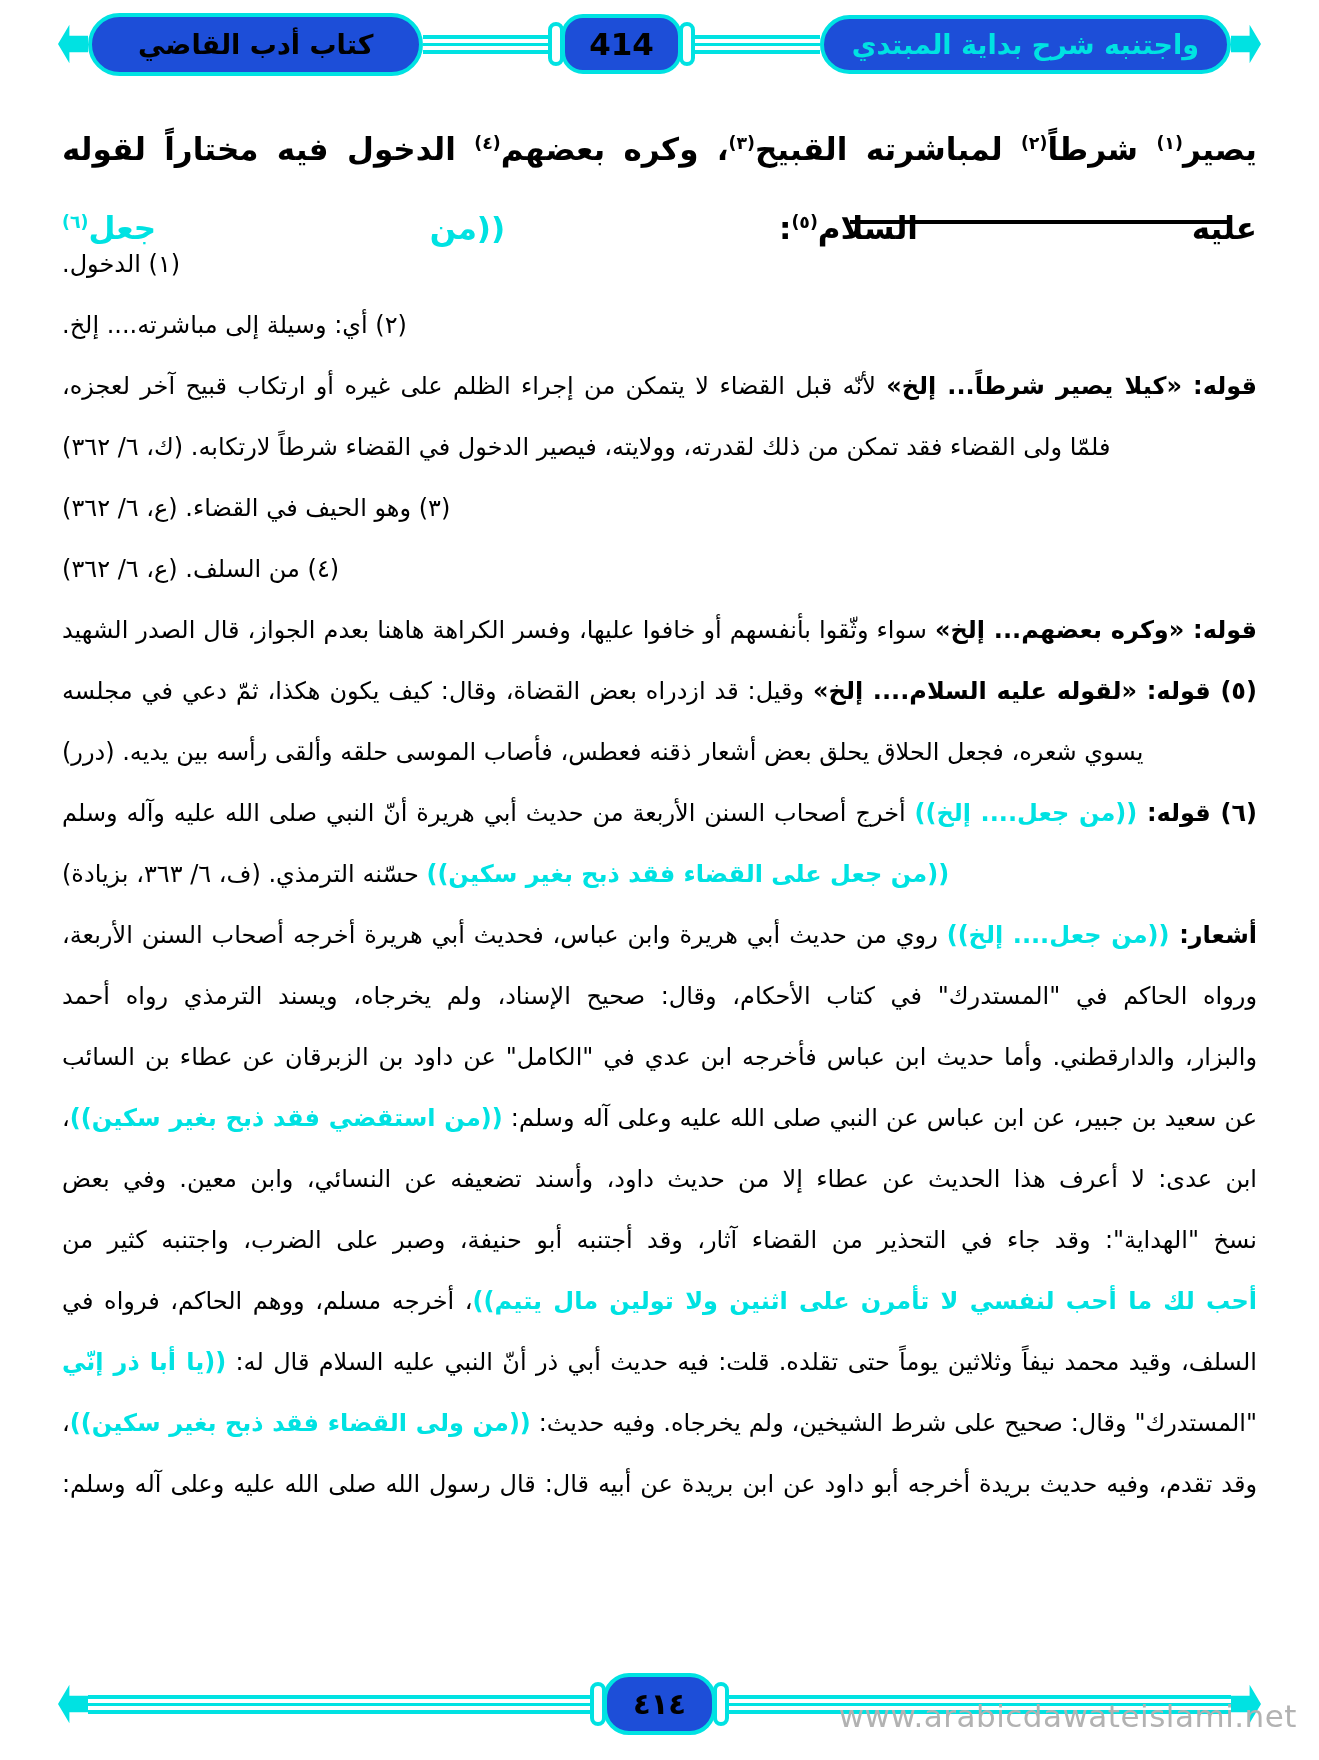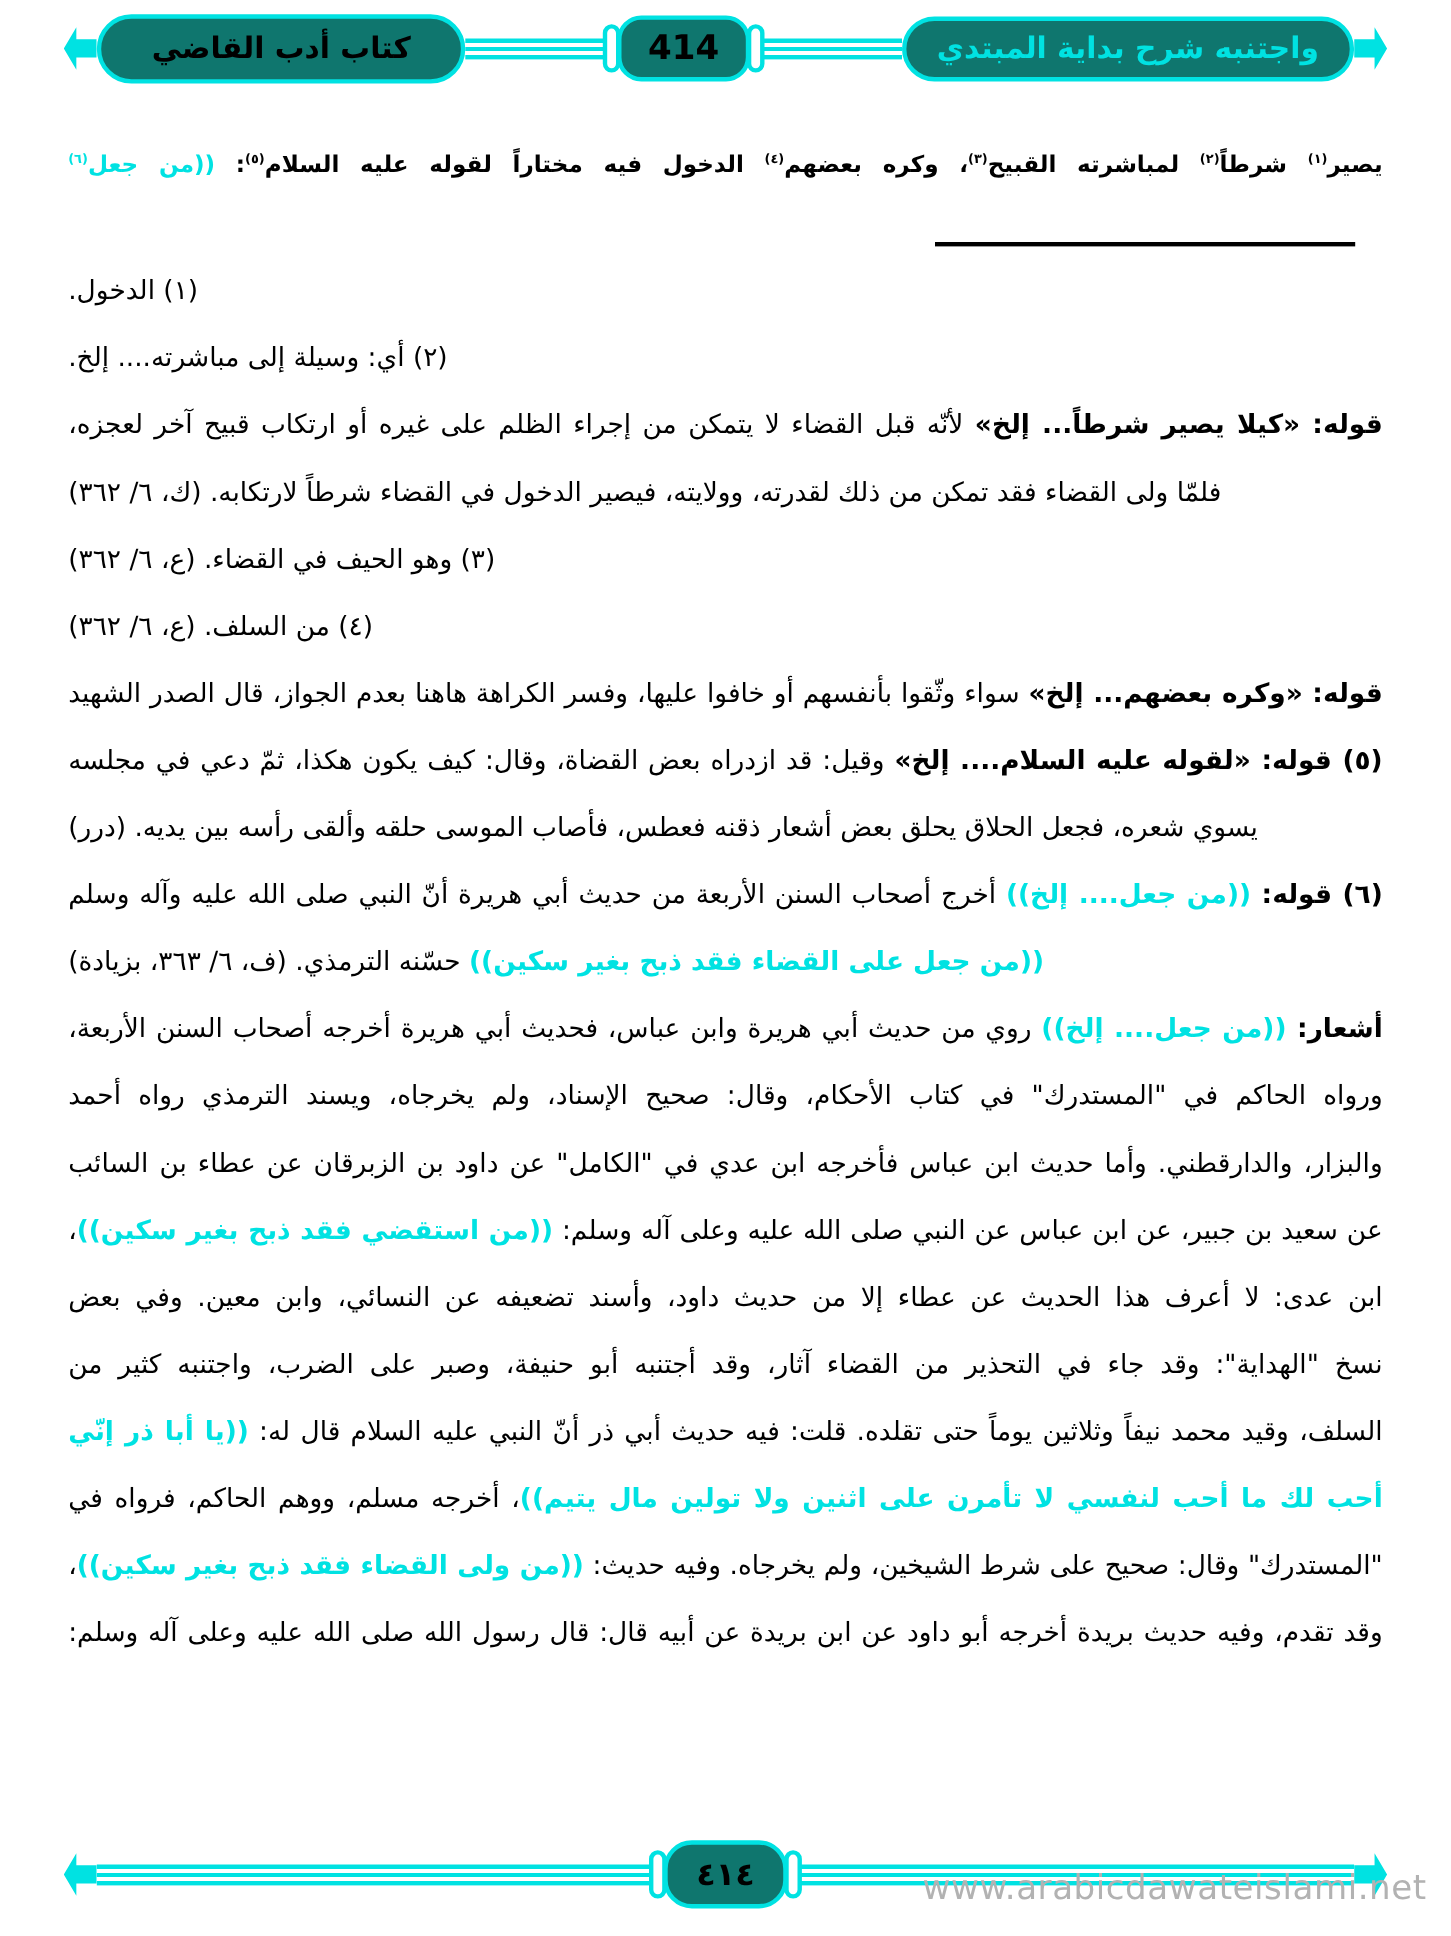--- a/index.html
+++ b/index.html
@@ -14,31 +14,31 @@
   .rule { flex:1 1 auto; height:19px; background:
       linear-gradient(to bottom,
         var(--accent) 0 4px, #fff 4px 8px,
         var(--accent) 8px 11px, #fff 11px 15px,
         var(--accent) 15px 19px); }
   .cap { flex:0 0 auto; width:30px; height:46px; background:var(--accent);
          clip-path:polygon(0 50%, 38% 8%, 38% 32%, 100% 32%, 100% 68%, 38% 68%, 38% 92%); }
   .cap.flip { transform:scaleX(-1); }
   .clamp { flex:0 0 auto; width:16px; height:44px; border:4px solid var(--accent);
            border-radius:9px; background:#fff; margin:0 -3px; z-index:1; }
-  .pill { flex:0 0 auto; border:4px solid var(--accent); background:#0f766e;
+  .pill { flex:0 0 auto; border:4px solid var(--accent); background:#1d4ed8;
           display:flex; align-items:center; justify-content:center; z-index:2; }
   .title-pill  { border-radius:44px; padding:12px 46px; font-size:27px; font-weight:bold; }
   .num-pill    { border-radius:22px; padding:8px 24px; font-size:31px; font-weight:bold; }
   .callig-pill { border-radius:44px; padding:10px 28px; font-size:27px; font-weight:bold;
                  color:var(--accent); letter-spacing:1px; }
   .footer-num-pill { border-radius:26px; padding:10px 26px; font-size:29px; font-weight:bold; }
 
   
   .content { margin:24px 62px 0; direction:rtl; }
-  .matn { font-size:21px; font-weight:bold; line-height:74px; height:74px;
+  .matn { font-size:31px; font-weight:bold; line-height:74px; height:74px;
           text-align:justify; text-align-last:justify; white-space:normal; }
   .sep { width:382px; height:4px; background:#000; margin:34px 25px 10px auto; }
   .footnotes { margin-top:10px; }
   .fn-line { font-size:24px; line-height:61px; height:61px; text-align:left;
              white-space:nowrap; overflow:hidden; }
   .fn-line.just { text-align:justify; text-align-last:justify; white-space:normal; }
   .fn-line.indent { padding-right:38px; }
 
   
   .b  { font-weight:bold; }
@@ -84,22 +84,22 @@
       <div class="fn-line just"><span class="b">(٥) قوله: «لقوله عليه السلام.... إلخ»</span><span> وقيل: قد ازدراه بعض القضاة، وقال: كيف يكون هكذا، ثمّ دعي في مجلسه من</span></div>
       <div class="fn-line indent"><span>يسوي شعره، فجعل الحلاق يحلق بعض أشعار ذقنه فعطس، فأصاب الموسى حلقه وألقى رأسه بين يديه. (درر)</span></div>
       <div class="fn-line just"><span class="b">(٦) قوله: </span><span class="c">((من جعل.... إلخ))</span><span> أخرج أصحاب السنن الأربعة من حديث أبي هريرة أنّ النبي صلى الله عليه وآله وسلم قال:</span></div>
       <div class="fn-line indent"><span class="c">((من جعل على القضاء فقد ذبح بغير سكين))</span><span> حسّنه الترمذي. (ف، ٦/ ٣٦٣، بزيادة)</span></div>
       <div class="fn-line just"><span class="b">أشعار: </span><span class="c">((من جعل.... إلخ))</span><span> روي من حديث أبي هريرة وابن عباس، فحديث أبي هريرة أخرجه أصحاب السنن الأربعة،</span></div>
       <div class="fn-line just"><span>ورواه الحاكم في "المستدرك" في كتاب الأحكام، وقال: صحيح الإسناد، ولم يخرجاه، ويسند الترمذي رواه أحمد</span></div>
       <div class="fn-line just"><span>والبزار، والدارقطني. وأما حديث ابن عباس فأخرجه ابن عدي في "الكامل" عن داود بن الزبرقان عن عطاء بن السائب</span></div>
       <div class="fn-line just"><span>عن سعيد بن جبير، عن ابن عباس عن النبي صلى الله عليه وعلى آله وسلم: </span><span class="c">((من استقضي فقد ذبح بغير سكين))</span><span>، قال</span></div>
       <div class="fn-line just"><span>ابن عدى: لا أعرف هذا الحديث عن عطاء إلا من حديث داود، وأسند تضعيفه عن النسائي، وابن معين. وفي بعض</span></div>
       <div class="fn-line just"><span>نسخ "الهداية": وقد جاء في التحذير من القضاء آثار، وقد أجتنبه أبو حنيفة، وصبر على الضرب، واجتنبه كثير من</span></div>
+      <div class="fn-line just"><span class="c">أحب لك ما أحب لنفسي لا تأمرن على اثنين ولا تولين مال يتيم))</span><span>، أخرجه مسلم، ووهم الحاكم، فرواه في</span></div>
       <div class="fn-line just"><span>السلف، وقيد محمد نيفاً وثلاثين يوماً حتى تقلده. قلت: فيه حديث أبي ذر أنّ النبي عليه السلام قال له: </span><span class="c">((يا أبا ذر إنّي</span></div>
-      <div class="fn-line just"><span class="c">أحب لك ما أحب لنفسي لا تأمرن على اثنين ولا تولين مال يتيم))</span><span>، أخرجه مسلم، ووهم الحاكم، فرواه في</span></div>
       <div class="fn-line just"><span>"المستدرك" وقال: صحيح على شرط الشيخين، ولم يخرجاه. وفيه حديث: </span><span class="c">((من ولى القضاء فقد ذبح بغير سكين))</span><span>،</span></div>
       <div class="fn-line just"><span>وقد تقدم، وفيه حديث بريدة أخرجه أبو داود عن ابن بريدة عن أبيه قال: قال رسول الله صلى الله عليه وعلى آله وسلم:</span></div>
     </div>
 </main>
 
 <footer class="band bottom">
   <span class="cap"></span>
   <div class="rule"></div>
   <span class="clamp"></span>
   <div class="pill footer-num-pill">

